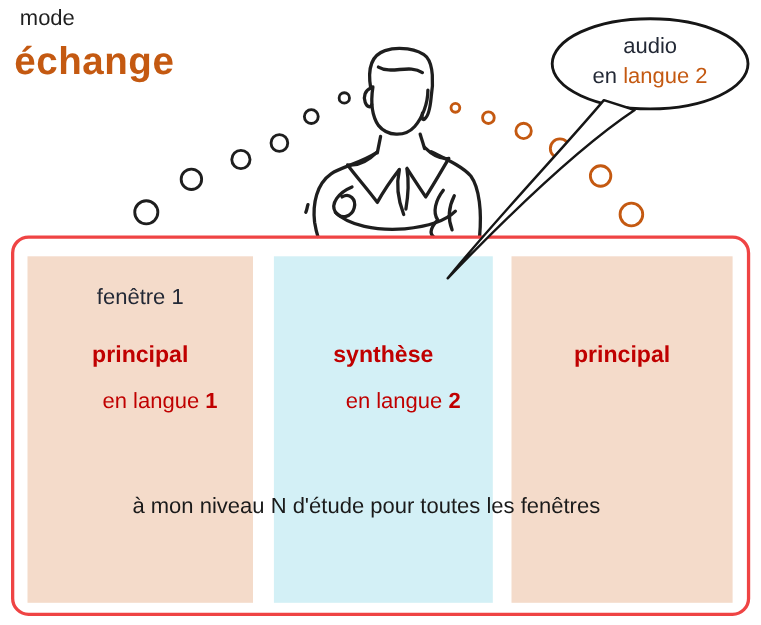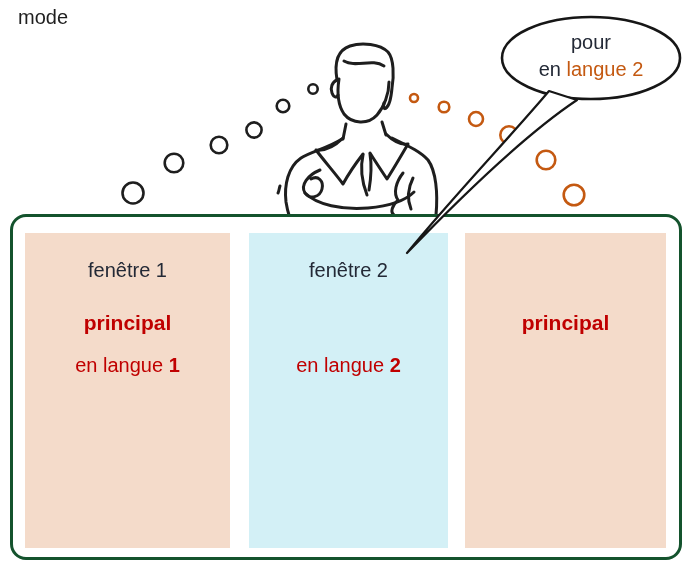--- a/index.html
+++ b/index.html
@@ -13,44 +13,45 @@
   .mode-label{left:18px;top:6px;font-size:20px;color:#1f1f1f;}
   .title{left:13px;top:36px;font-size:35px;font-weight:bold;color:var(--orange,#c45911);letter-spacing:.5px;}
   
   .svg-layer{left:0;top:0;width:692px;height:568px;pointer-events:none;}
   .sketch{fill:none;stroke:var(--ink,#1e1e1e);stroke-width:3;stroke-linecap:round;stroke-linejoin:round;}
   .dot-black{fill:none;stroke:var(--ink,#1e1e1e);stroke-width:2.6;}
   .dot-orange{fill:none;stroke:var(--orange,#c45911);stroke-width:2.6;}
   .bubble-shape{fill:#fff;stroke:#161616;stroke-width:2.6;}
   .bubble-tail{fill:#fff;stroke:#161616;stroke-width:2.2;stroke-linejoin:round;}
   
-  .board{left:10px;top:214px;width:666px;height:340px;border:3px solid #14532d;border-radius:16px;background:transparent;z-index:2;}
+  .board{left:10px;top:214px;width:666px;height:340px;border:3px solid #ef4444;border-radius:16px;background:transparent;z-index:2;}
   .panel{position:absolute;top:16px;height:315px;text-align:center;}
   .panel.peach{background:var(--peach,#f4dbca);}
   .panel.blue{background:var(--blue,#d3f0f6);}
   .panel-1{left:12px;width:205px;}
   .panel-2{left:236px;width:199px;}
   .panel-3{left:452px;width:201px;}
   .panel-name{position:absolute;left:0;width:100%;top:26px;font-size:20px;color:#232936;}
   .panel-role{position:absolute;left:0;width:100%;top:78px;font-size:21px;font-weight:bold;color:var(--red,#c00000);text-align:center;}
-  .panel-lang{position:absolute;left:0;width:100%;top:121px;font-size:20px;color:var(--red,#c00000);}
+  .panel-lang{position:absolute;left:0;width:100%;top:121px;font-size:20px;color:var(--red,#c00000);padding-left:18px;}
   .panel-lang b{font-weight:bold;}
   .board-note{position:absolute;left:40px;width:560px;top:232px;font-size:20px;color:#1a1a1a;text-align:center;z-index:3;}
   
   .bubble-text{left:505px;top:29px;width:172px;text-align:center;font-size:20px;line-height:27px;color:#232936;z-index:5;}
   .bubble-text .hl{color:var(--orange,#c45911);text-align:right;}
   .callout-layer{z-index:4;}
   .figure-layer{z-index:1;}
 </style>
 </head>
 <body>
 
 <div class="stage">
 
   <div class="abs mode-label">mode</div>
+  <div class="abs title">échange</div>
 
   <svg class="abs svg-layer figure-layer" viewBox="0 0 692 568">
     <g>
 
       <path class="sketch" d="M337,80 C334,62 338,50 350,46 C362,42 380,44 388,52 C394,59 394,76 392,88 C391,99 389,106 386,108"></path>
 
       <path class="sketch" d="M337,80 C332,82 330,88 332,93 C334,98 337,98 338,95"></path>
 
       <path class="sketch" d="M344,61 C356,68 372,58 384,66"></path>
 
@@ -93,32 +94,33 @@
     </g>
   </svg>
 
   <div class="abs board">
     <div class="panel peach panel-1">
       <div class="panel-name">fenêtre 1</div>
       <div class="panel-role">principal</div>
       <div class="panel-lang"><span>en langue </span><b>1</b></div>
     </div>
     <div class="panel blue panel-2">
-      <div class="panel-name">fenêtre 2</div>
+      <div class="panel-role">synthèse</div>
       <div class="panel-lang"><span>en langue </span><b>2</b></div>
     </div>
     <div class="panel peach panel-3">
       <div class="panel-role">principal</div>
     </div>
+    <div class="board-note">à mon niveau N d'étude pour toutes les fenêtres</div>
   </div>
 
   <svg class="abs svg-layer callout-layer" viewBox="0 0 692 568">
     <g>
       <ellipse class="bubble-shape" cx="591" cy="58" rx="89" ry="41"></ellipse>
       <path class="bubble-tail" d="M549,91 C512,135 450,200 407,253 C458,200 523,136 577,100 Z"></path>
     </g>
   </svg>
   <div class="abs bubble-text">
-    <div>pour</div>
+    <div>audio</div>
     <div><span>en </span><span class="hl">langue 2</span></div>
   </div>
 
 </div>
 
 </body></html>

